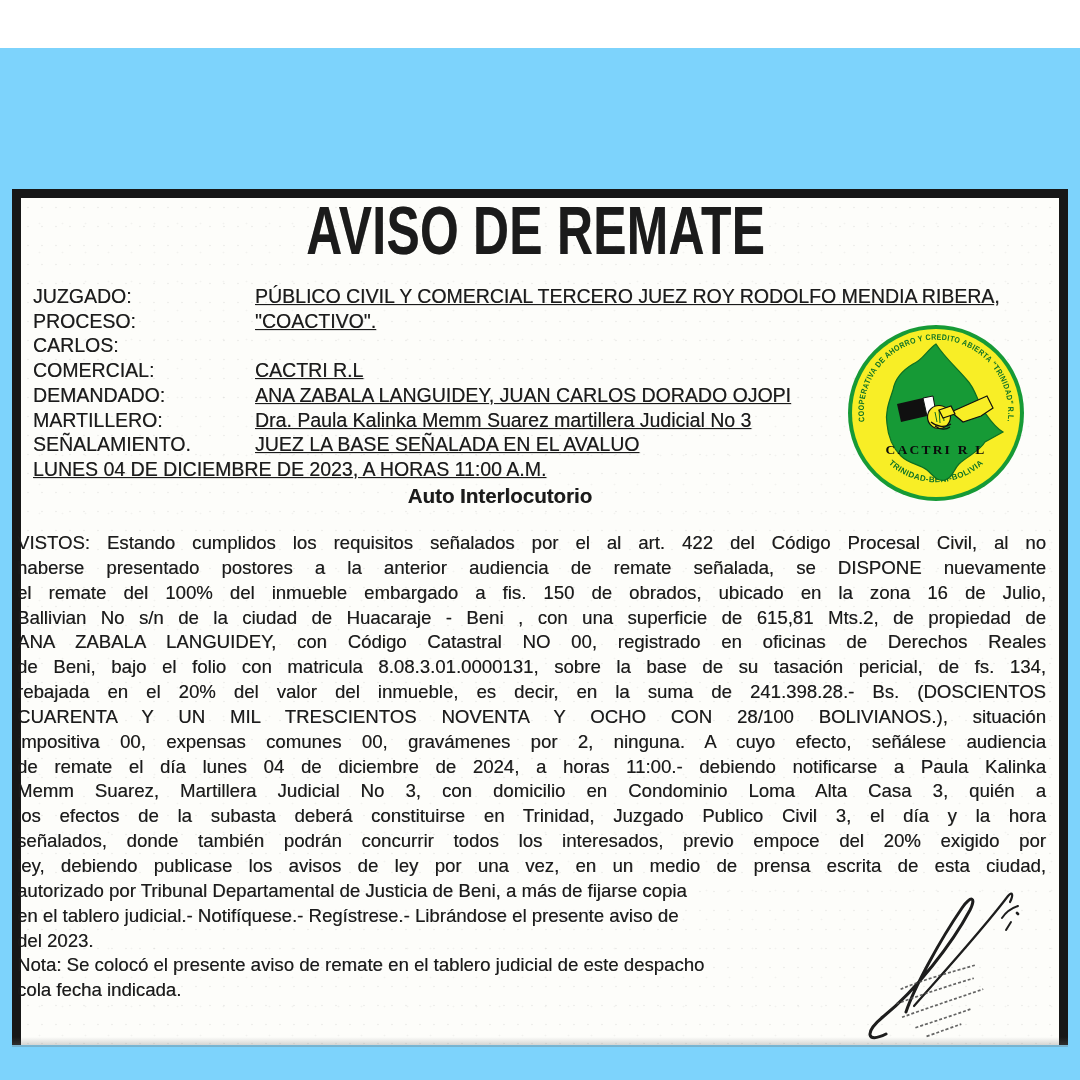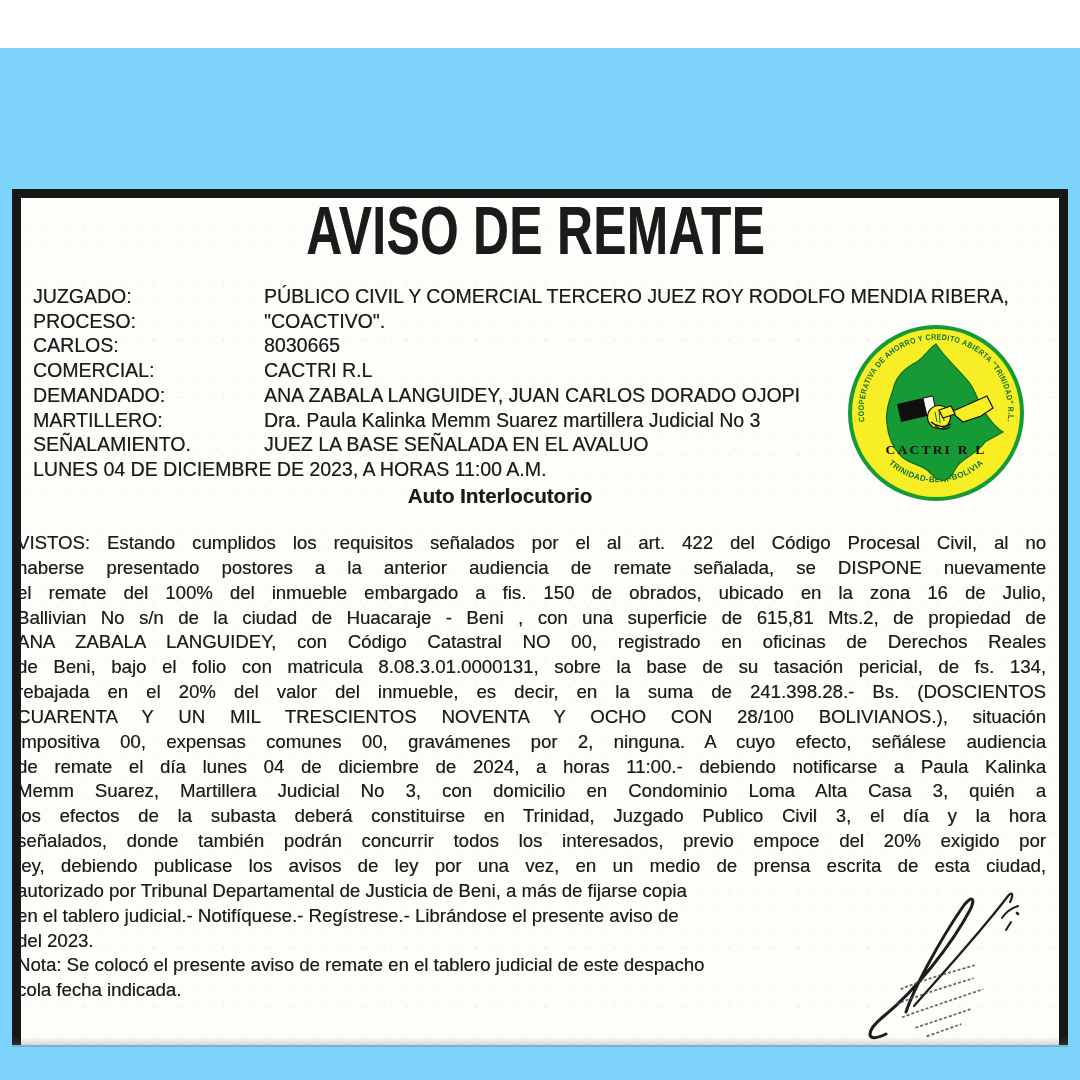--- a/index.html
+++ b/index.html
@@ -20,23 +20,23 @@
            background:linear-gradient(to bottom, rgba(255,255,255,0), rgba(110,110,110,0.35)); }
 
   .scan { color:#1b1b1b; text-shadow:0.35px 0.25px 0 rgba(25,25,25,0.55); }
 
   .title { position:absolute; left:16px; top:146px; width:1040px; text-align:center;
            font-size:69px; line-height:74px; font-weight:bold; white-space:nowrap; }
   .title .squeeze { display:inline-block; transform:scaleX(0.72); transform-origin:50% 50%;
            letter-spacing:0.5px; }
 
   .fields { position:absolute; left:33px; top:236px; width:1010px; font-size:19.5px; }
-  .field-row { display:flex; line-height:24.7px; white-space:nowrap;gap:9px; }
+  .field-row { display:flex; line-height:24.7px; white-space:nowrap; }
   .field-label { flex:0 0 222px; }
-  .field-value { flex:1; }
+  .field-value { flex:1;text-decoration:underline; }
 
   .logo { position:absolute; left:847px; top:276px; width:178px; height:178px; }
 
   .subheading { position:absolute; left:25px; top:436px; width:950px; text-align:center;
            font-size:20.5px; font-weight:bold; line-height:23px; }
   .dateline { position:absolute; left:29px; top:458px; font-size:20.5px; font-weight:bold;
            line-height:24px; }
 
   .bodytext { position:absolute; left:17px; top:483px; width:1029px; font-size:18.6px; }
   .bline { line-height:24.85px; height:24.85px; overflow:visible; }
@@ -69,21 +69,20 @@
       <div class="field-row">
         <span class="field-label">JUZGADO:</span>
         <span class="field-value">PÚBLICO CIVIL Y COMERCIAL TERCERO JUEZ ROY RODOLFO MENDIA RIBERA,</span>
       </div>
       <div class="field-row">
         <span class="field-label">PROCESO:</span>
         <span class="field-value">"COACTIVO".</span>
       </div>
       <div class="field-row">
         <span class="field-label">CARLOS:</span>
-        <span class="field-value">8030665</span>
       </div>
       <div class="field-row">
         <span class="field-label">COMERCIAL:</span>
         <span class="field-value">CACTRI R.L</span>
       </div>
       <div class="field-row">
         <span class="field-label">DEMANDADO:</span>
         <span class="field-value">ANA ZABALA LANGUIDEY, JUAN CARLOS DORADO OJOPI</span>
       </div>
       <div class="field-row">

